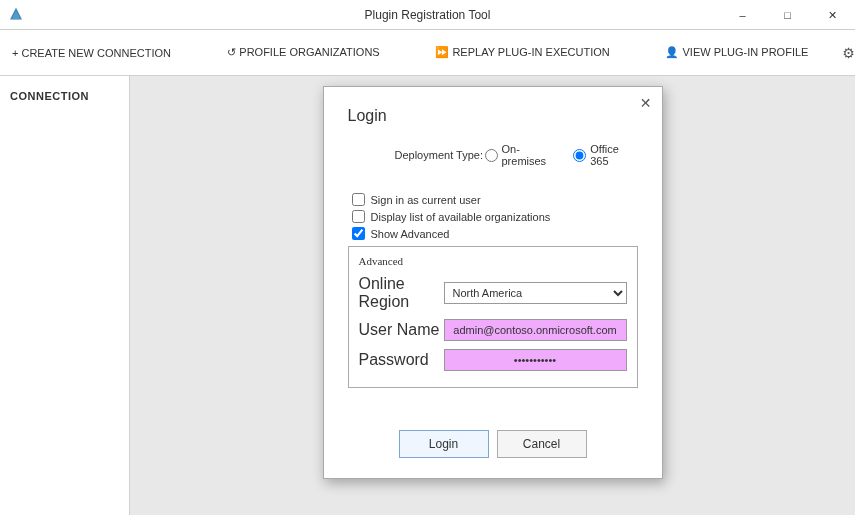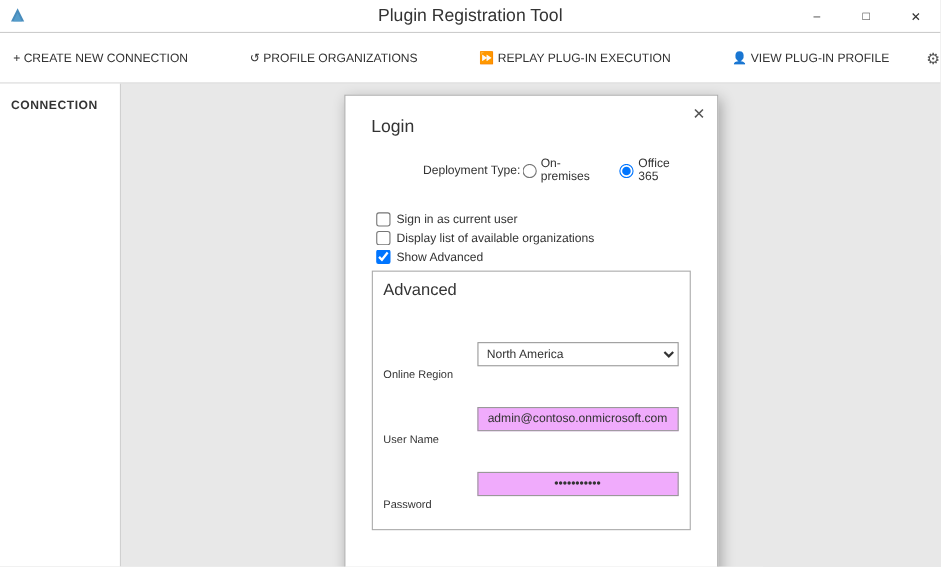--- a/index.html
+++ b/index.html
@@ -19,21 +19,21 @@
       background: #fff;
       border-bottom: 1px solid #ccc;
       height: 30px;
       display: flex;
       align-items: center;
       justify-content: center;
       position: relative;
       flex-shrink: 0;
     }
     .title-bar-text {
-      font-size: 16px;
+      font-size: 12px;
       color: #333;
     }
     .title-bar-controls {
       position: absolute;
       right: 0;
       top: 0;
       display: flex;
       height: 30px;
     }
     .title-bar-btn {
@@ -192,36 +192,36 @@
     }
 
     
     .advanced-section {
       border: 1px solid #aaa;
       padding: 8px 10px;
       margin-top: 6px;
       margin-bottom: 10px;
     }
     .advanced-legend {
-      font-size: 15px;
+      font-size: 11px;
       color: #333;
       font-weight: 500;
-      margin-bottom: 24px;
+      margin-bottom: 8px;
+      font-family: Liberation Serif, serif;
     }
     .field-row {
       display: flex;
       align-items: center;
       margin-bottom: 8px;
     }
     .field-label {
       width: 85px;
-      font-size: 10px;
+      font-size: 16px;
       color: #333;
       flex-shrink: 0;
-      margin-top: 40px;
     }
     .field-input {
       flex: 1;
       height: 22px;
       border: 1px solid #999;
       font-size: 11px;
       padding: 2px 4px;
       background: #f0abfc;
       color: #333;
       text-align: center;
@@ -254,21 +254,21 @@
       cursor: pointer;
       color: #333;
     }
     .btn-primary {
       border: 1px solid #7aa7d4;
       background: #f0f6ff;
     }
 
     
     .left-panel {
-      width: 110px;
+      width: 130px;
       background: #fff;
       border-right: 1px solid #d0d0d0;
       height: 100%;
       display: flex;
       flex-direction: column;
       padding-top: 8px;
       flex-shrink: 0;
     }
     .sidebar-label {
       padding: 6px 10px;

